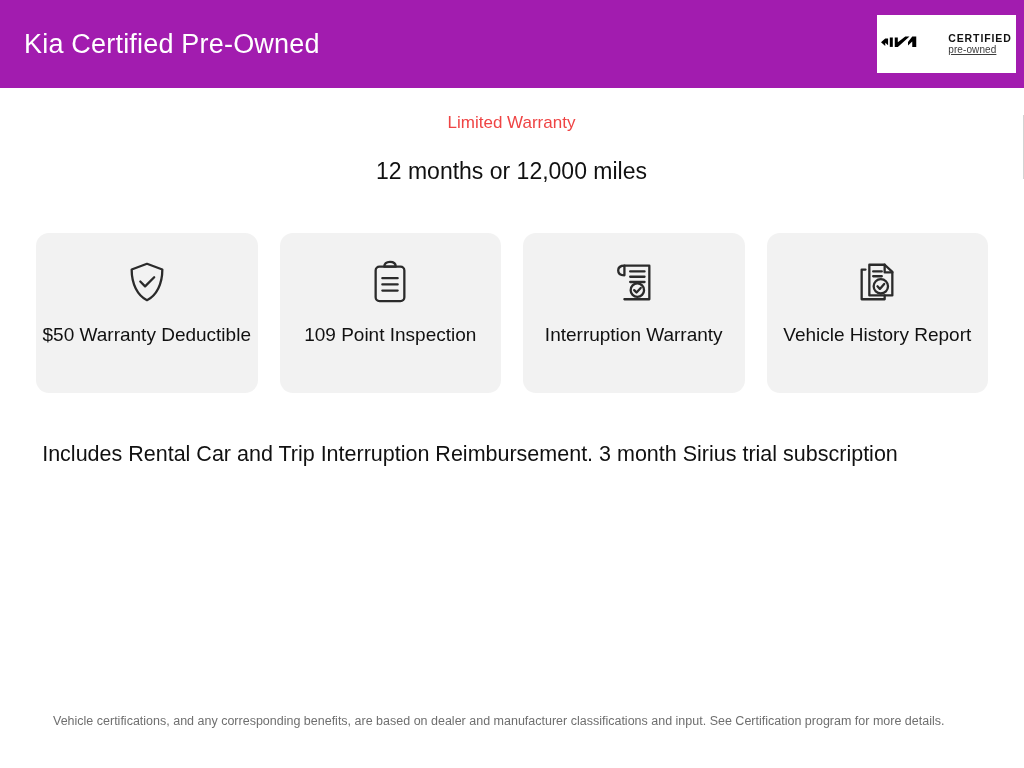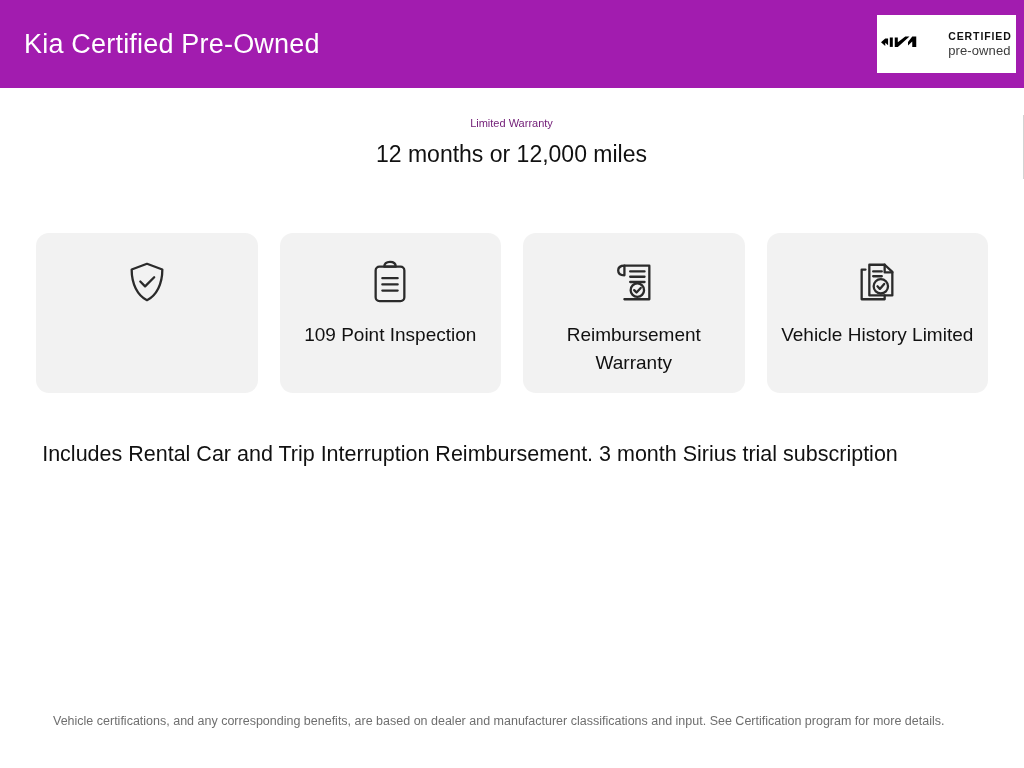--- a/index.html
+++ b/index.html
@@ -57,50 +57,51 @@
     line-height: 1;
   }
   .cpo-certified {
     font-size: 10.5px;
     font-weight: bold;
     letter-spacing: 0.9px;
     color: #111111;
     margin-bottom: 2px;
   }
   .cpo-preowned {
-    font-size: 13px;
+    font-size: 10px;
     font-weight: 400;
     letter-spacing: 0.1px;
     color: #3c3c3c;
+    text-decoration: underline;
   }
 
   
   .warranty-row {
     position: absolute;
     left: 0;
     top: 112px;
     width: 1024px;
     height: 70px;
     display: flex;
     align-items: flex-start;
   }
   .warranty-block {
     flex: 1;
     text-align: center;
   }
   .warranty-label {
-    font-size: 11px;
-    color: #701a75;
+    font-size: 17px;
+    color: #ef4444;
     line-height: 22px;
   }
   .warranty-value {
     font-size: 23px;
     color: #111111;
     line-height: 34px;
-    margin-top: 3px;
+    margin-top: 20px;
   }
   .warranty-divider {
     width: 1px;
     height: 64px;
     background: #d3d3d3;
     margin-top: 3px;
     flex: 0 0 1px;
   }
 
   
@@ -196,20 +197,21 @@
 
 <div class="cards">
 
   <div class="card">
     <div class="card-icon">
       <svg width="46" height="46" viewBox="0 0 48 48" fill="none" stroke="#2b2b2b" stroke-width="2.4" stroke-linecap="round" stroke-linejoin="round">
         <path d="M24 5 L40 11 C40 26 34 38 24 43 C14 38 8 26 8 11 Z"></path>
         <path d="M17 23.5 L22 28.5 L31.5 19"></path>
       </svg>
     </div>
+    <div class="card-label">$50 Warranty Deductible</div>
   </div>
 
   <div class="card">
     <div class="card-icon">
       <svg width="44" height="46" viewBox="0 0 46 48" fill="none" stroke="#2b2b2b" stroke-width="2.4" stroke-linecap="round" stroke-linejoin="round">
         <rect x="8" y="8" width="30" height="36" rx="4"></rect>
         <path d="M17 8 C17 4.8 19 3 23 3 C27 3 29 4.8 29 8 Z"></path>
         <path d="M15 20 H31 M15 26.5 H31 M15 33 H31"></path>
       </svg>
     </div>
@@ -220,34 +222,34 @@
   <div class="card">
     <div class="card-icon">
       <svg width="46" height="46" viewBox="0 0 48 48" fill="none" stroke="#2b2b2b" stroke-width="2.4" stroke-linecap="round" stroke-linejoin="round">
         <path d="M14 7 H40 V42 H14"></path>
         <path d="M14 7 C10 7 7.5 9 7.5 12 C7.5 15 10 17 14 17 L14 7 Z"></path>
         <path d="M20 13 H35 M20 18.5 H35 M20 24 H35"></path>
         <circle cx="27.5" cy="32.5" r="7"></circle>
         <path d="M24.2 32.5 L26.6 35 L31 30.2"></path>
       </svg>
     </div>
-    <div class="card-label">Reimbursement Warranty</div>
+    <div class="card-label">Interruption Warranty</div>
   </div>
 
   <div class="card">
     <div class="card-icon">
       <svg width="46" height="46" viewBox="0 0 48 48" fill="none" stroke="#2b2b2b" stroke-width="2.4" stroke-linecap="round" stroke-linejoin="round">
         <path d="M12 11 H8 V42 H32 V38"></path>
         <path d="M16 6 H32 L40 13.5 V38 H16 Z"></path>
         <path d="M32 6 V14 H40"></path>
         <path d="M20 13 H29 M20 18 H29"></path>
         <circle cx="28" cy="28.5" r="7.5"></circle>
         <path d="M24.5 28.5 L27 31.2 L31.5 26"></path>
       </svg>
     </div>
-    <div class="card-label">Vehicle History Limited</div>
+    <div class="card-label">Vehicle History Report</div>
   </div>
 
 </div>
 
 <div class="tagline">Includes Rental Car and Trip Interruption Reimbursement. 3 month Sirius trial subscription</div>
 
 <div class="disclaimer">Vehicle certifications, and any corresponding benefits, are based on dealer and manufacturer classifications and input. See Certification program for more details.</div>
 
 </body></html>

